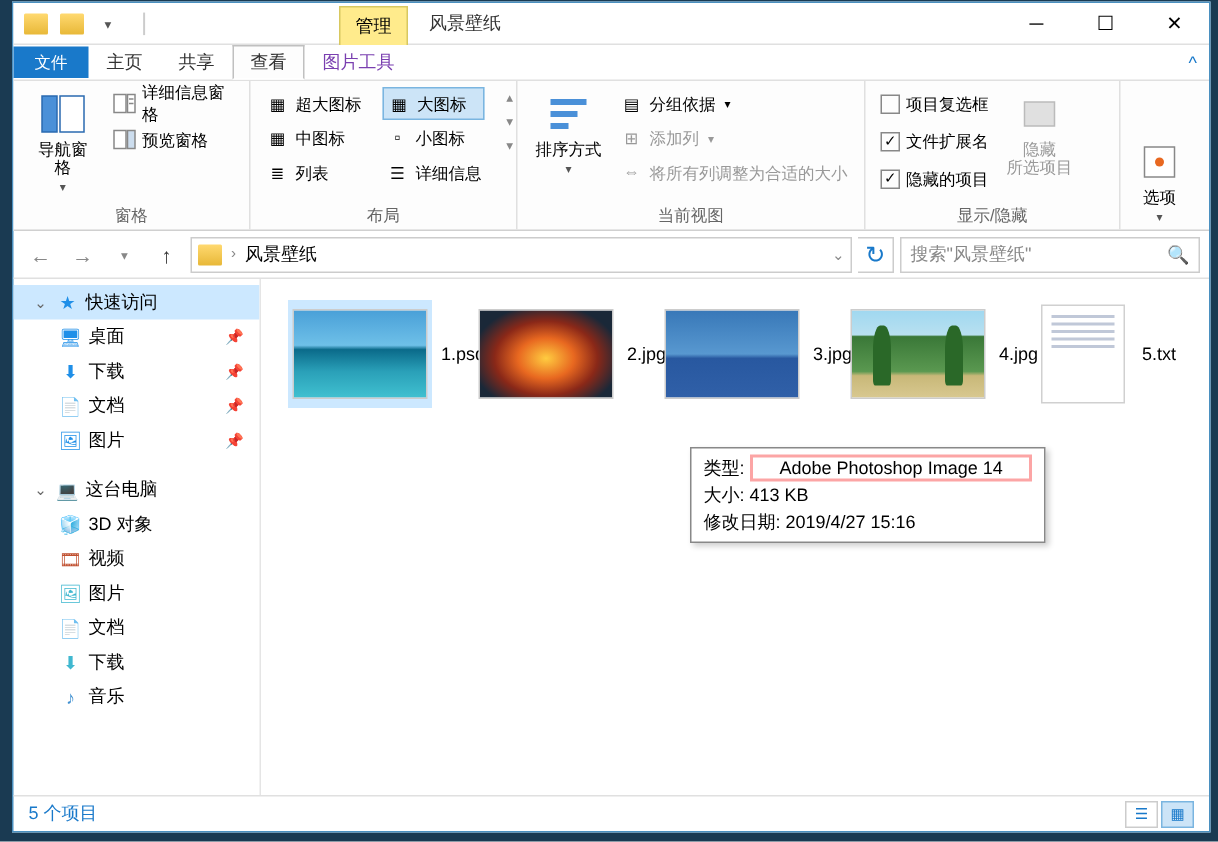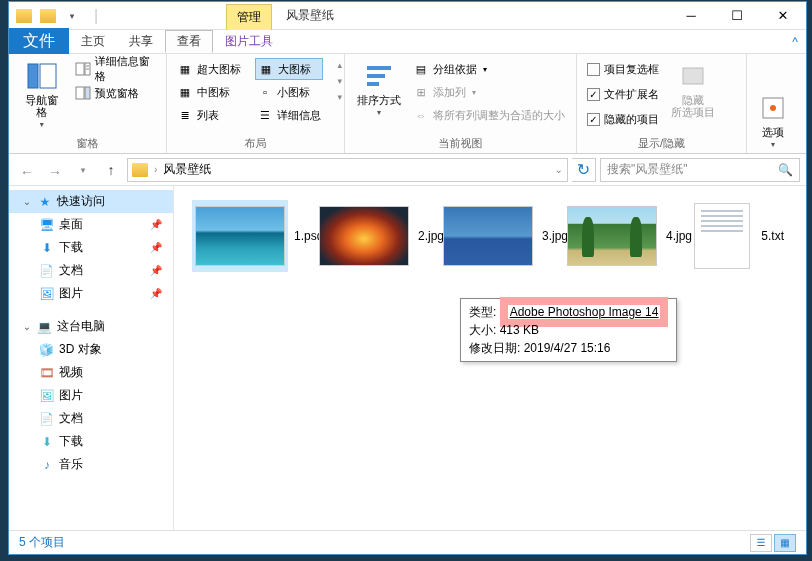--- a/index.html
+++ b/index.html
@@ -12,21 +12,21 @@
 .folder-icon-small { width: 16px; height: 14px; background: linear-gradient(#ffd970, #e8b838); border-radius: 1px; }
 .qat-btn { width: 22px; height: 22px; display: flex; align-items: center; justify-content: center; }
 .titlebar-tabs { display: flex; align-items: flex-end; height: 28px; margin-left: 90px; }
 .titlebar-tab { padding: 4px 10px; font-size: 12px; background: #ffeb8c; border: 1px solid #d8c860; border-bottom: none; margin-left: 25px; }
 .titlebar-title { padding: 0 14px; font-size: 12px; color: #333; }
 .titlebar-controls { margin-left: auto; display: flex; }
 .win-btn { width: 46px; height: 28px; display: flex; align-items: center; justify-content: center; font-size: 13px; cursor: pointer; }
 
 
 .menubar { height: 24px; display: flex; align-items: center; background: #fff; border-bottom: 1px solid #e0e0e0; }
-.menu-file { background: #1979ca; color: #fff; padding: 3px 14px; font-size: 16px; }
+.menu-file { background: #1979ca; color: #fff; padding: 3px 14px; font-size: 11px; }
 .menu-item { padding: 3px 12px; font-size: 12px; color: #333; }
 .menu-item.active { background: #fdfdfd; border: 1px solid #c0c0c0; border-bottom-color: #fff; padding: 2px 11px; }
 .menu-tools { padding: 3px 12px; font-size: 12px; color: #7a3fb0; }
 
 
 .ribbon { height: 100px; background: #fdfdfd; border-bottom: 1px solid #d0d0d0; display: flex; }
 .ribbon-group { border-right: 1px solid #e0e0e0; padding: 4px 8px 2px; display: flex; flex-direction: column; position: relative; }
 .ribbon-group-label { position: absolute; bottom: 2px; left: 0; right: 0; text-align: center; font-size: 11px; color: #666; }
 .ribbon-btn-large { display: flex; flex-direction: column; align-items: center; gap: 2px; padding: 2px 4px; }
 .ribbon-btn-large .icon { width: 32px; height: 32px; }
@@ -60,21 +60,21 @@
 .file-item { width: 96px; display: flex; align-items: center; gap: 6px; }
 .file-item.selected .thumb-wrap { background: #cce8ff; }
 .thumb-wrap { width: 96px; height: 72px; display: flex; align-items: center; justify-content: center; padding: 3px; }
 .thumb { width: 90px; height: 60px; border: 1px solid #ccc; }
 .file-label { font-size: 12px; text-align: center; }
 .txt-icon { width: 56px; height: 66px; border: 1px solid #d0d0d0; background: #fff; position: relative; }
 .txt-icon::before { content: ''; position: absolute; top: 6px; left: 6px; right: 6px; height: 2px; background: #c0c8d8; box-shadow: 0 5px 0 #c0c8d8, 0 10px 0 #c0c8d8, 0 15px 0 #c0c8d8, 0 20px 0 #c0c8d8; }
 
 
 .tooltip { position: absolute; left: 286px; top: 112px; background: #fff; border: 1px solid #888; padding: 4px 8px; font-size: 12px; line-height: 18px; box-shadow: 2px 2px 4px rgba(0,0,0,0.2); }
-.tooltip .highlight { border: 8px solid #fca5a5; padding: 0 2px; text-decoration: underline; }
+.tooltip .highlight { border: 2px solid #fca5a5; padding: 0 18px; }
 .tooltip-line { white-space: nowrap; }
 
 
 .statusbar { height: 24px; border-top: 1px solid #e0e0e0; display: flex; align-items: center; padding: 0 10px; font-size: 12px; color: #1979ca; }
 .statusbar-right { margin-left: auto; display: flex; gap: 2px; }
 .view-btn { width: 22px; height: 18px; border: 1px solid #ccc; display: flex; align-items: center; justify-content: center; font-size: 10px;}
 .view-btn.active { background: #cce4f7; border-color: #7ab5e0; }
 
 
 .thumb.t1 { background: linear-gradient(180deg,#4aa0d8 0%,#6ec0e8 40%,#0a6a8a 45%,#2aa0b8 70%,#40c0d0 100%); }

